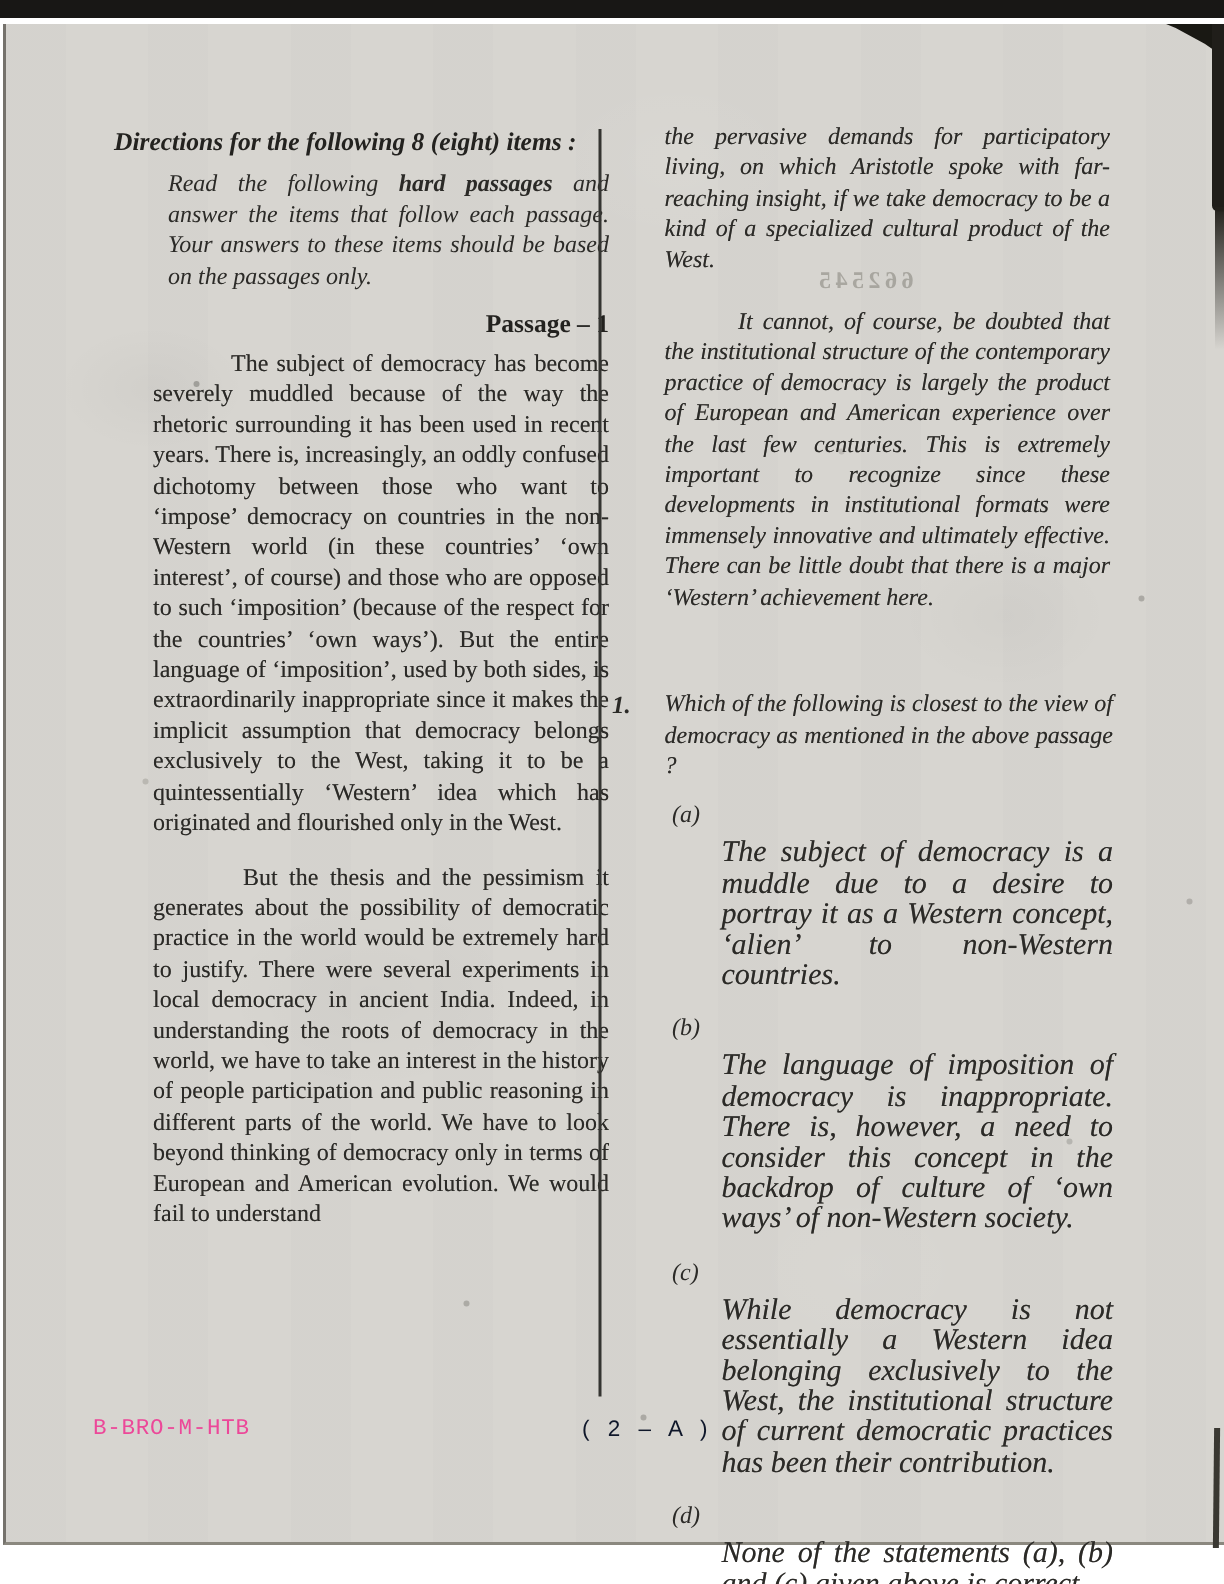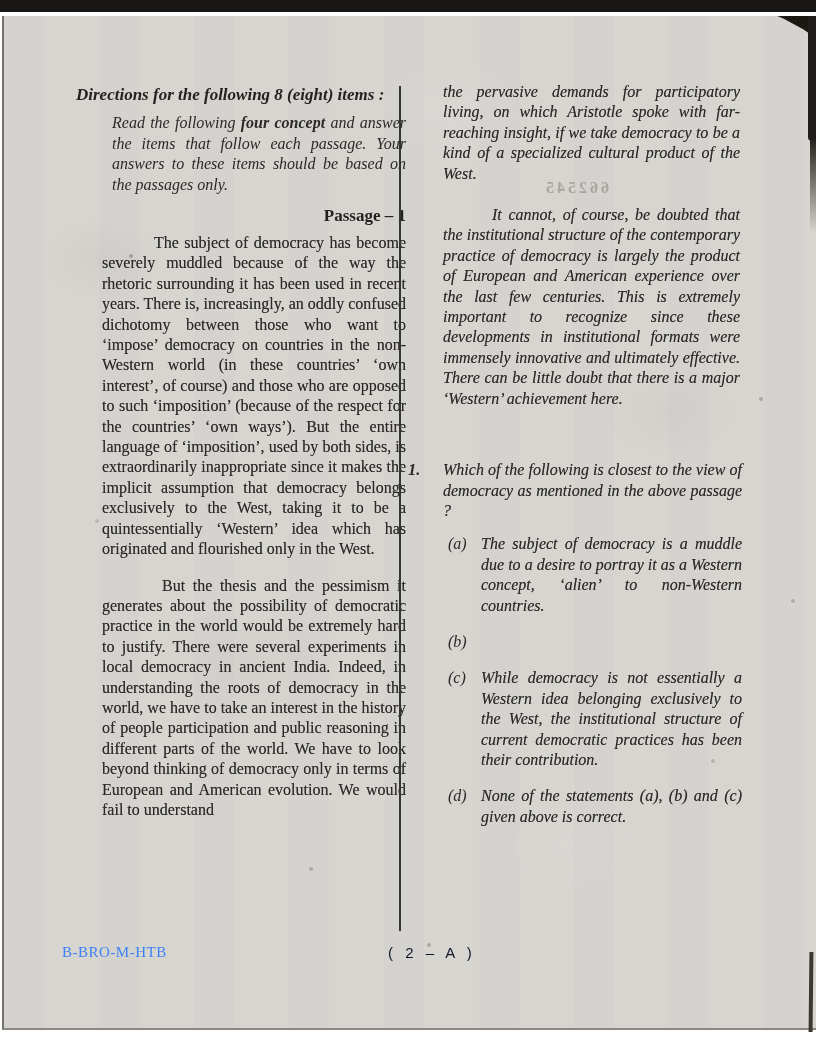--- a/index.html
+++ b/index.html
@@ -54,44 +54,44 @@
   .col-left .passage-title + .para { margin-top:7px; }
   .cont { margin-left:35px; width:297px; }
   .p4 { margin-top:21px; text-indent:49px; }
   .question { display:flex; margin-top:51px; }
   .qnum { width:35px; font-weight:bold; font-size:16.5px; line-height:20.4px; }
   .qstem { flex:1; font-size:16px; line-height:20.4px; text-align:justify;
     text-shadow:0 0 .4px rgba(43,42,39,.55); }
   .options { margin:13px 0 0 40px; }
   .opt { display:flex; margin-bottom:16px; }
   .olabel { width:33px; font-size:16px; line-height:20.4px; }
-  .otext { flex:1; font-size:16px; line-height:20.4px; text-align:justify;
-    text-shadow:0 0 .4px rgba(43,42,39,.55); }
+  .otext { flex:1; font-size:20px; line-height:20.4px; text-align:justify;
+    text-shadow:0 0 .4px rgba(43,42,39,.55);margin-top:24px; }
   .opt-b { margin-top:0; } .opt-c { margin-bottom:16px; }
   .watermark { position:absolute; left:543px; top:179px; transform:scaleX(-1);
     font-size:16px; font-weight:bold; letter-spacing:3px; color:rgba(112,110,102,.45); }
   .footer-code { position:absolute; left:62px; top:944px;
-    font-family:Liberation Serif, serif; font-size:15px; color:#3b82f6; letter-spacing:.5px; }
+    font-family:Liberation Mono, monospace; font-size:15px; color:#ec4899; letter-spacing:.5px; }
   .footer-page { position:absolute; left:388px; top:944px;
     font-family:"Liberation Sans","DejaVu Sans",sans-serif; font-size:15px; color:#0f172a; letter-spacing:4px; }
 </style>
 </head>
 <body>
 
 <div class="top-bar"></div>
 <div class="page"></div>
 <div class="specks"></div>
 <div class="corner-tr"></div>
 <div class="edge-r1"></div>
 <div class="edge-r2"></div>
 <div class="edge-r3"></div>
 
 <div class="col-left">
   <h2 class="directions">Directions for the following 8 (eight) items :</h2>
-  <p class="dir-body"><span>Read the following </span><b>four concept</b><span> and answer the items that follow each passage. Your answers to these items should be based on the passages only.</span></p>
+  <p class="dir-body"><span>Read the following </span><b>hard passages</b><span> and answer the items that follow each passage. Your answers to these items should be based on the passages only.</span></p>
   <h3 class="passage-title">Passage – 1</h3>
   <p class="para indent">The subject of democracy has become severely muddled because of the way the rhetoric surrounding it has been used in recent years. There is, increasingly, an oddly confused dichotomy between those who want to ‘impose’ democracy on countries in the non-Western world (in these countries’ ‘own interest’, of course) and those who are opposed to such ‘imposition’ (because of the respect for the countries’ ‘own ways’). But the entire language of ‘imposition’, used by both sides, is extraordinarily inappropriate since it makes the implicit assumption that democracy belongs exclusively to the West, taking it to be a quintessentially ‘Western’ idea which has originated and flourished only in the West.</p>
   <p class="para p2">But the thesis and the pessimism it generates about the possibility of democratic practice in the world would be extremely hard to justify. There were several experiments in local democracy in ancient India. Indeed, in understanding the roots of democracy in the world, we have to take an interest in the history of people participation and public reasoning in different parts of the world. We have to look beyond thinking of democracy only in terms of European and American evolution. We would fail to understand</p>
 </div>
 
 <div class="divider"></div>
 
 <div class="col-right">
   <p class="para cont">the pervasive demands for participatory living, on which Aristotle spoke with far-reaching insight, if we take democracy to be a kind of a specialized cultural product of the West.</p>
   <p class="para cont p4">It cannot, of course, be doubted that the institutional structure of the contemporary practice of democracy is largely the product of European and American experience over the last few centuries. This is extremely important to recognize since these developments in institutional formats were immensely innovative and ultimately effective. There can be little doubt that there is a major ‘Western’ achievement here.</p>
@@ -101,20 +101,21 @@
     <p class="qstem">Which of the following is closest to the view of democracy as mentioned in the above passage ?</p>
   </div>
 
   <div class="options">
     <div class="opt opt-a">
       <span class="olabel">(a)</span>
       <p class="otext">The subject of democracy is a muddle due to a desire to portray it as a Western concept, ‘alien’ to non-Western countries.</p>
     </div>
     <div class="opt opt-b">
       <span class="olabel">(b)</span>
+      <p class="otext">The language of imposition of democracy is inappropriate. There is, however, a need to consider this concept in the backdrop of culture of ‘own ways’ of non-Western society.</p>
     </div>
     <div class="opt opt-c">
       <span class="olabel">(c)</span>
       <p class="otext">While democracy is not essentially a Western idea belonging exclusively to the West, the institutional structure of current democratic practices has been their contribution.</p>
     </div>
     <div class="opt opt-d">
       <span class="olabel">(d)</span>
       <p class="otext">None of the statements (a), (b) and (c) given above is correct.</p>
     </div>
   </div>

